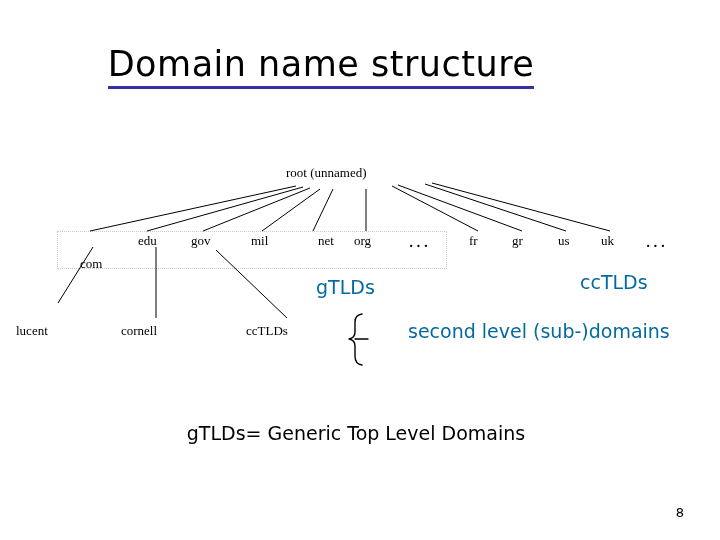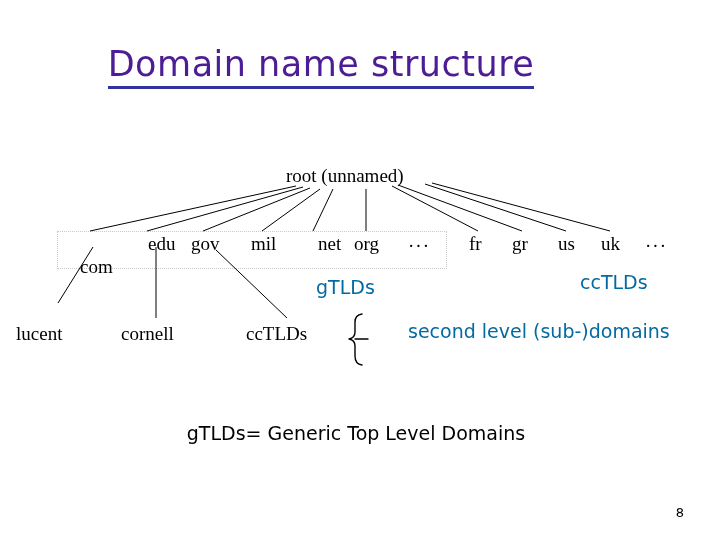--- a/index.html
+++ b/index.html
@@ -25,42 +25,42 @@
   .slide-title {
     position: absolute;
     left: 0;
     top: 44px;
     width: 642px;
     text-align: center;
     font-family: "DejaVu Sans", sans-serif;
     font-size: 35px;
     font-weight: 400;
     letter-spacing: 0.5px;
-    color: #4c1d95;
+    color: #000000;
     white-space: nowrap;
   }
   .slide-title span.tt {
     border-bottom: 3px solid #3333a0;
     padding-bottom: 2px;
   }
 
   
   #tree-lines {
     position: absolute;
     left: 0; top: 0;
     width: 720px;
     height: 540px;
     pointer-events: none;
   }
 
   
   .node {
     position: absolute;
     font-family: "Liberation Serif", serif;
-    font-size: 19px;
+    font-size: 13px;
     color: #000000;
     white-space: nowrap;
     line-height: 1;
   }
   .node.ellipsis {
     font-size: 19px;
     letter-spacing: 1px;
   }
 
   
@@ -135,21 +135,21 @@
 
     <g stroke="#000000" stroke-width="1.4" fill="none" stroke-linecap="round" stroke-linejoin="round">
       <path d="M 362 314 q -7 1 -7 8 l 0 10 q 0 6 -6 7 q 6 1 6 7 l 0 10 q 0 8 7 9"></path>
       <line x1="355" y1="339" x2="368" y2="339"></line>
     </g>
   </svg>
 
   <div class="node" style="left:286px; top:166px;">root (unnamed)</div>
 
   <div class="node" style="left:80px;  top:234px;margin-top:23px;">com</div>
-  <div class="node" style="left:148px; top:234px;">edu</div>
+  <div class="node" style="left:138px; top:234px;">edu</div>
   <div class="node" style="left:191px; top:234px;">gov</div>
   <div class="node" style="left:251px; top:234px;">mil</div>
   <div class="node" style="left:318px; top:234px;">net</div>
   <div class="node" style="left:354px; top:234px;">org</div>
   <div class="node ellipsis" style="left:408px; top:236px;">···</div>
 
   <div class="node" style="left:469px; top:234px;">fr</div>
   <div class="node" style="left:512px; top:234px;">gr</div>
   <div class="node" style="left:558px; top:234px;">us</div>
   <div class="node" style="left:601px; top:234px;">uk</div>

